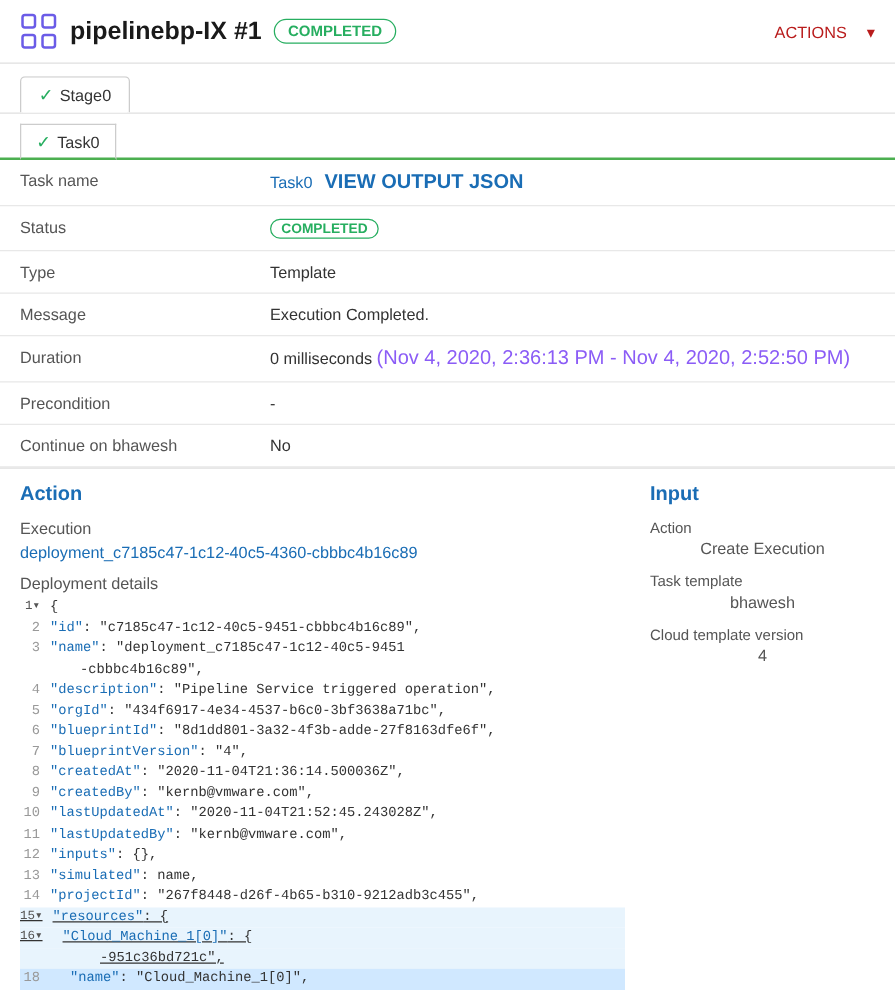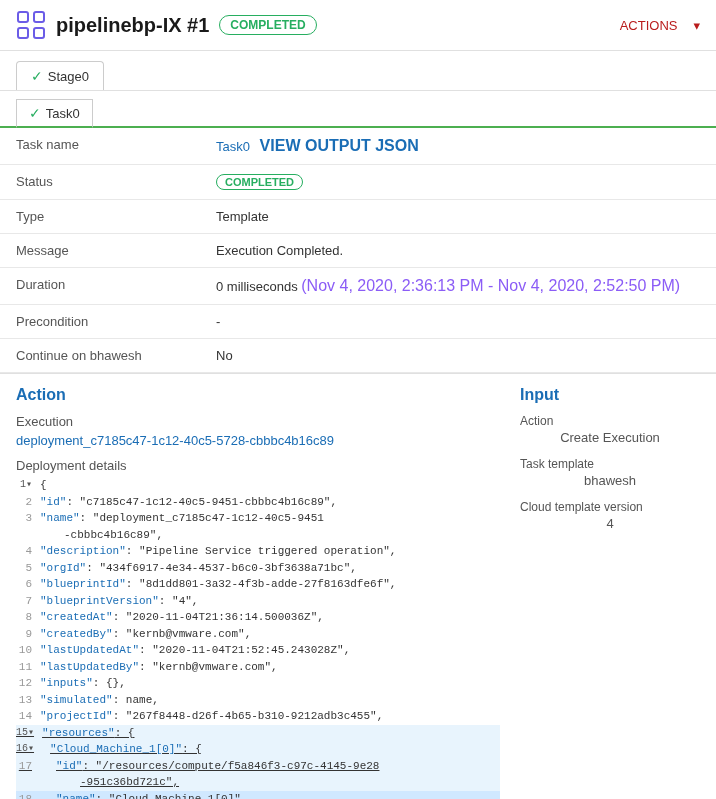--- a/index.html
+++ b/index.html
@@ -285,21 +285,21 @@
   </tbody>
 </table>
 
 <hr class="divider">
 
 <div class="output-input-row">
 
   <div class="output-section">
     <div class="section-title">Action</div>
     <div class="deployment-label">Execution</div>
-    <a class="deployment-link" href="#">deployment_c7185c47-1c12-40c5-5728-cbbbc4b16c89</a>
+    <a class="deployment-link" href="#">deployment_c7185c47-1c12-40c5-4360-cbbbc4b16c89</a>
     <div class="deployment-details-label">Deployment details</div>
 
     <div class="json-block">
 
       <div class="json-line">
         <span class="line-num toggle-btn">1▾</span>
         <span class="line-content json-value">{</span>
       </div>
 
       <div class="json-line">
@@ -375,24 +375,20 @@
         <span class="line-num toggle-btn">15▾</span>
         <span class="line-content"><span class="json-key">"resources"</span><span class="json-value">: {</span></span>
       </div>
 
       <div class="json-line highlighted">
         <span class="line-num toggle-btn">16▾</span>
         <span class="line-content"><span style="padding-left:8px;"><span class="json-key">"Cloud_Machine_1[0]"</span><span class="json-value">: {</span></span></span>
       </div>
 
       <div class="json-line highlighted">
-        <span class="line-num">17</span>
-        <span class="line-content"><span style="padding-left:16px;"><span class="json-key">"id"</span><span class="json-value">: "/resources/compute/f5a846f3-c97c-4145-9e28</span></span></span>
-      </div>
-      <div class="json-line highlighted">
         <span class="line-num"></span>
         <span class="line-content" style="padding-left:40px;"><span class="json-value">-951c36bd721c",</span></span>
       </div>
 
       <div class="json-line" style="background:#d0e8ff;">
         <span class="line-num">18</span>
         <span class="line-content"><span style="padding-left:16px;"><span class="json-key">"name"</span><span class="json-value">: "Cloud_Machine_1[0]",</span></span></span>
       </div>
 
     </div>

